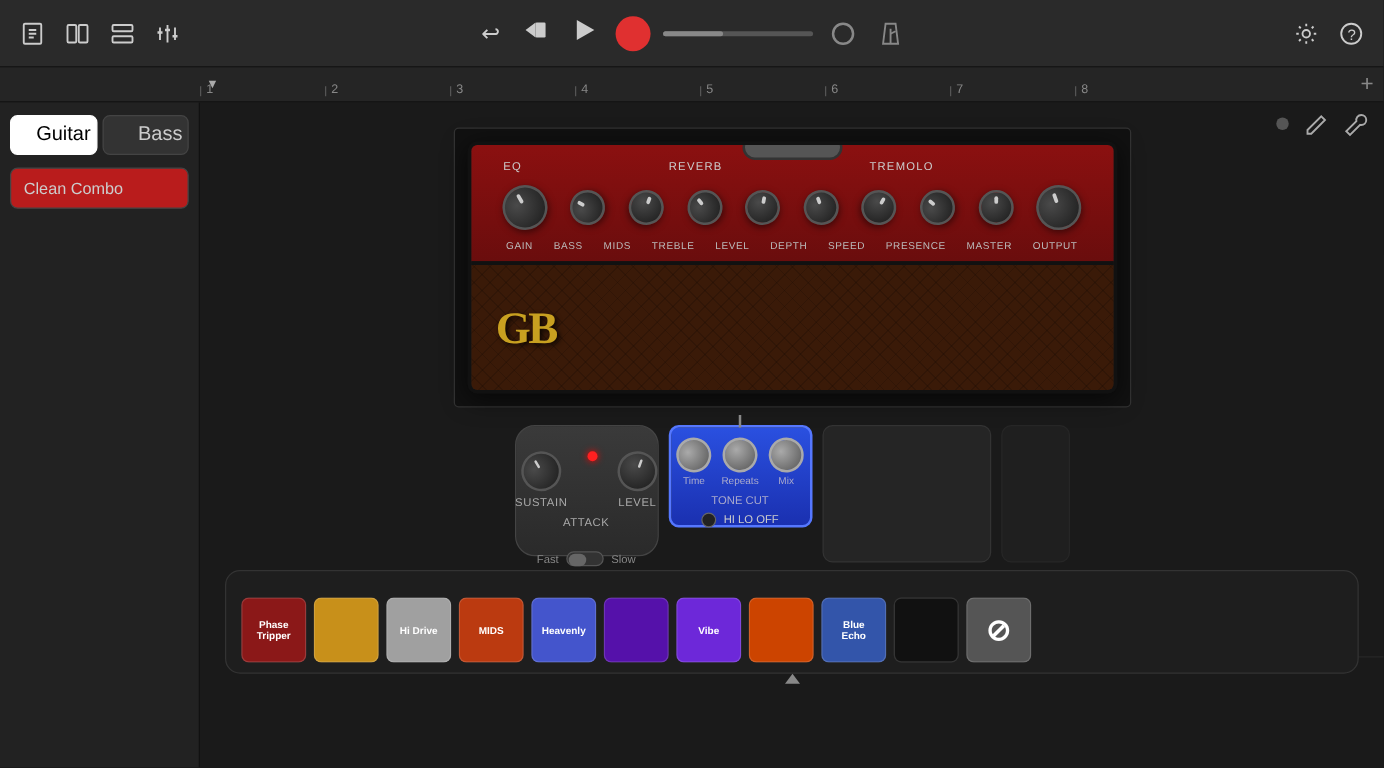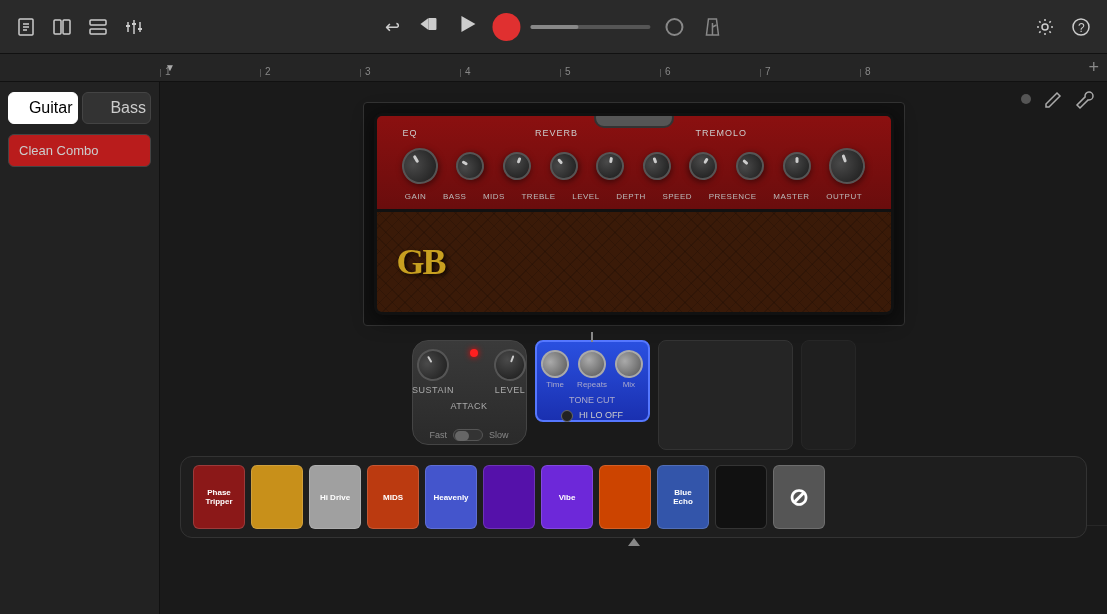--- a/index.html
+++ b/index.html
@@ -316,21 +316,21 @@
     }
     .pedal-compressor {
       width: 115px;
       height: 105px;
       background: linear-gradient(to bottom, #3a3a3a, #2a2a2a);
       border-radius: 16px;
       border: 1px solid #444;
       display: flex;
       flex-direction: column;
       align-items: center;
-      padding: 8px;
+      padding: 20px;
     }
     .pedal-knobs-row {
       display: flex;
       gap: 16px;
       margin-bottom: 4px;
     }
     .pedal-knob {
       width: 32px;
       height: 32px;
       background: radial-gradient(circle at 35% 35%, #4a4a4a, #1a1a1a);
@@ -402,32 +402,33 @@
       border: 1px solid #333;
       padding: 8px 12px;
       display: flex;
       gap: 6px;
       align-items: center;
       margin: 2px 20px 8px;
       overflow: hidden;
     }
     .pedal-thumb {
       width: 52px;
-      height: 64px;
+      height: 52px;
       border-radius: 6px;
       flex-shrink: 0;
       display: flex;
       align-items: center;
       justify-content: center;
       font-size: 8px;
       font-weight: bold;
       color: #fff;
       text-align: center;
       cursor: pointer;
       border: 1px solid rgba(255,255,255,0.15);
+      margin-top: 13px;
     }
 
     
     .scroll-marker {
       position: absolute;
       bottom: 0;
       left: 50%;
       transform: translateX(-50%);
       width: 0;
       height: 0;

